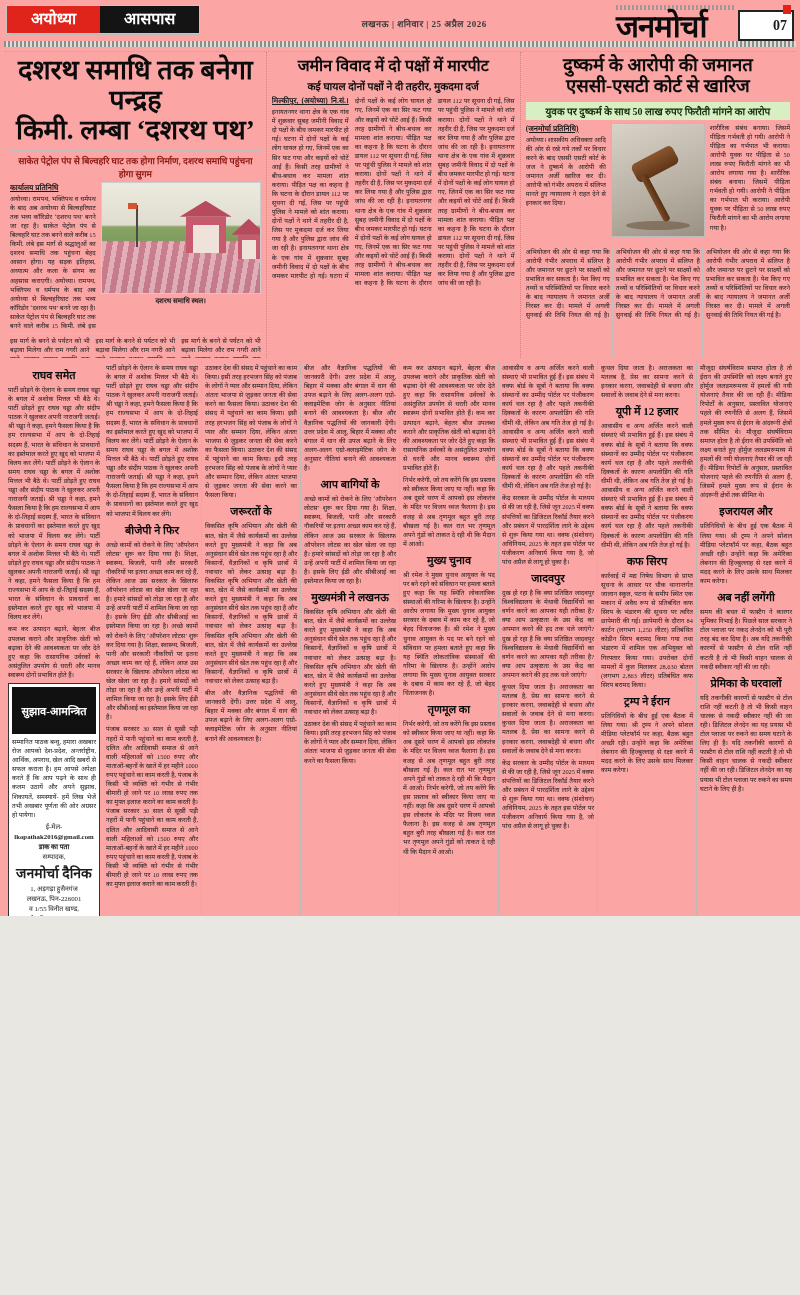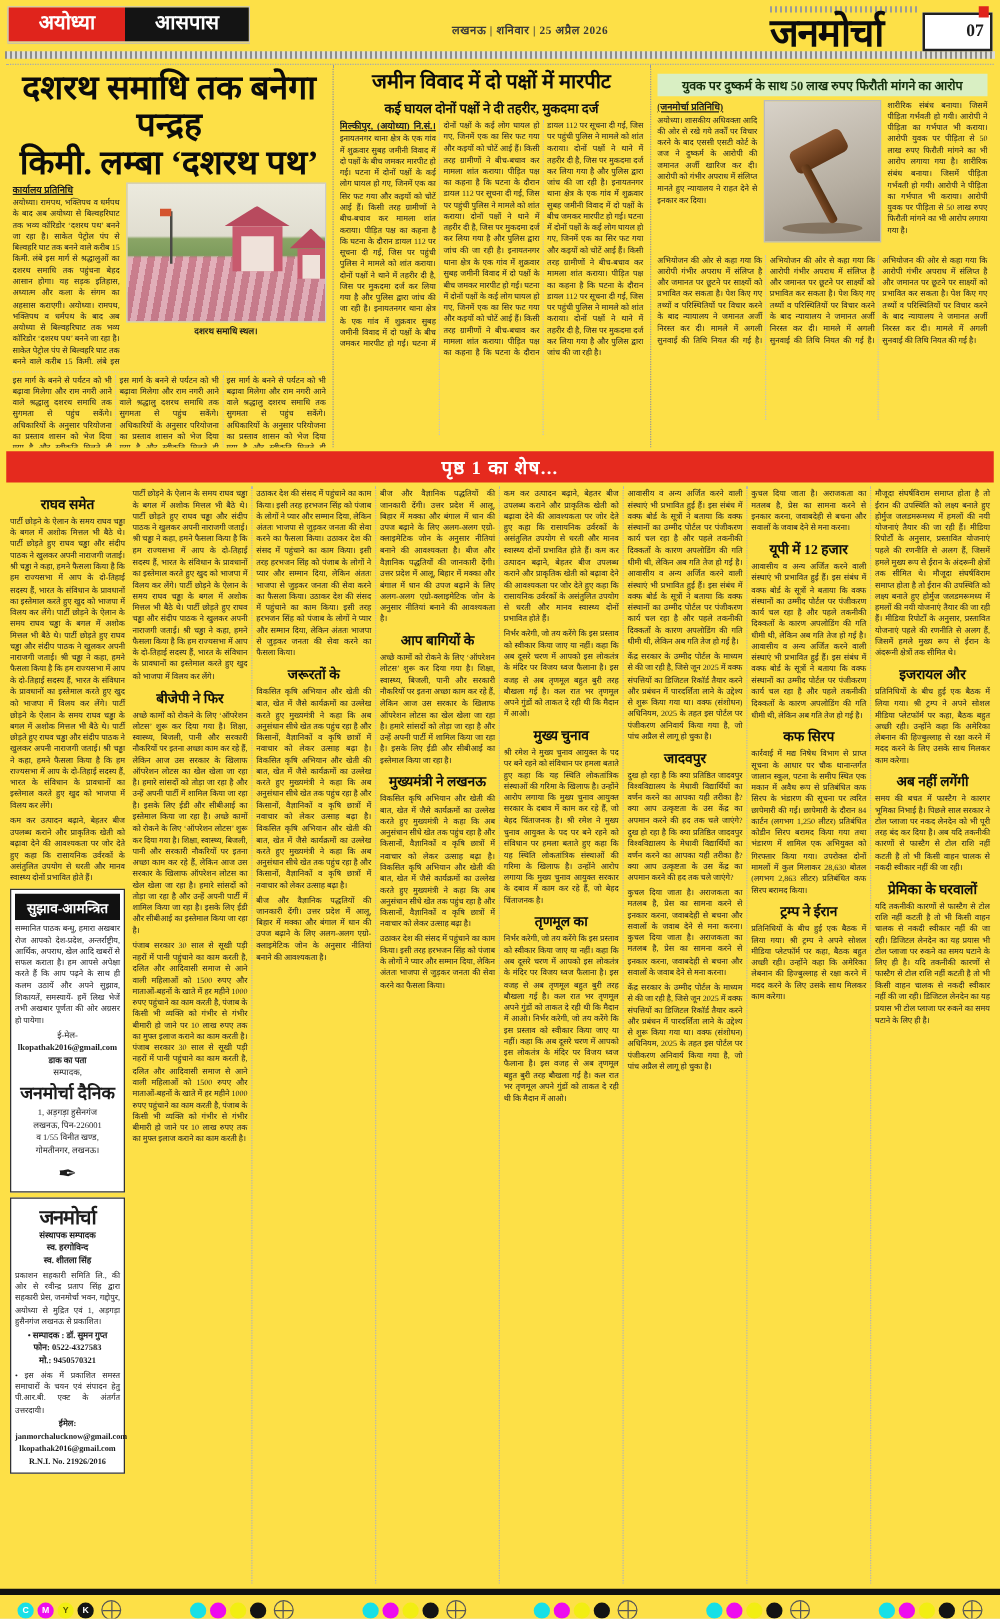--- a/index.html
+++ b/index.html
@@ -1,17 +1,17 @@
 <!DOCTYPE html>
 <html lang="hi"><head>
 <meta charset="utf-8">
 <style>
   html,body{margin:0;padding:0;}
   body{background:#e9e7e2;font-family:"Liberation Serif","DejaVu Serif",serif;}
-  .page{position:relative;width:800px;height:1295px;margin:0 auto;background:#fde047;color:#1c1c1c;overflow:hidden;}
+  .page{position:relative;width:800px;height:916px;margin:0 auto;background:#fca5a5;color:#1c1c1c;overflow:hidden;}
 
   
   .hdr{display:flex;align-items:flex-start;justify-content:space-between;padding:5px 6px 0 6px;height:34px;}
   .tabs{display:flex;border:1px solid #c9c6c0;box-shadow:0 1px 0 #bbb;}
   .tab{padding:3px 24px 5px;font-weight:bold;font-size:16px;color:#fff;line-height:1.2;}
   .tab.red{background:#e0241c;}
   .tab.black{background:#141414;}
   .dateline{font-size:9px;font-weight:bold;color:#3a3a3a;margin-top:12px;letter-spacing:.5px;padding-left:32px;}
   .mast-wrap{display:flex;align-items:flex-end;gap:4px;}
   .tagline-bar{height:5px;width:118px;margin:0 0 2px auto;background:repeating-linear-gradient(90deg,#9a9a9a 0 2px,transparent 2px 4px);}
@@ -62,21 +62,21 @@
 
   
   .banner{height:25px;margin:3px 5px 0;background:#e52a1e;color:#fff;font-weight:900;font-size:15px;display:flex;align-items:center;justify-content:center;letter-spacing:1px;}
 
   
   .continuation{display:flex;height:878px;margin:3px 5px 0;overflow:hidden;}
   .ncol{flex:1 1 0;padding:2px 3px;overflow:hidden;}
   .ncol + .ncol{border-left:1px dotted #b5b5b5;}
   .nhead{font-weight:900;font-size:11px;text-align:center;margin:4px 0 3px;color:#0d0d0d;}
   .sbox,.pbox{border:1px solid #333;margin:4px 0;padding:3px;background:#fff;}
-  .sbox-title{background:#111;color:#fff;font-weight:bold;font-size:11px;text-align:center;padding:3px 1px;margin-bottom:3px;}
+  .sbox-title{background:#111;color:#fff;font-weight:bold;font-size:11px;text-align:center;padding:16px 1px;margin-bottom:3px;}
   .scenter{font-size:6.8px;text-align:center;line-height:1.5;}
   .scenter.bold{font-weight:bold;}
   .sbrand{font-weight:700;font-size:14px;}
   .pen{text-align:center;font-size:18px;margin-top:2px;}
   .pb-logo{font-weight:900;font-size:16px;text-align:center;letter-spacing:-1px;}
   .pb-line{font-size:6.8px;font-weight:bold;text-align:center;line-height:1.45;}
   .pb-just{font-size:6.4px;text-align:justify;line-height:1.45;margin:2px 0;}
   .pb-mail{font-size:6.6px;font-weight:bold;text-align:center;line-height:1.5;}
 
   
@@ -112,20 +112,21 @@
   </div>
   <div class="stripbar"></div>
 
   <section class="toprow">
 
     <article class="art art-left">
       <h1 class="hl-left">
         <span>दशरथ समाधि तक बनेगा पन्द्रह</span><br>
         <span>किमी. लम्बा ‘दशरथ पथ’</span>
       </h1>
+      <div class="subhead-red">साकेत पेट्रोल पंप से बिल्वहरि घाट तक होगा निर्माण, दशरथ समाधि पहुंचना होगा सुगम</div>
       <div class="lead-row">
         <div class="lead-col">
           <span class="byline">कार्यालय प्रतिनिधि</span>
           <p>अयोध्या। रामपथ, भक्तिपथ व धर्मपथ के बाद अब अयोध्या से बिल्वहरिघाट तक भव्य कॉरिडोर ‘दशरथ पथ’ बनने जा रहा है। साकेत पेट्रोल पंप से बिल्वहरि घाट तक बनने वाले करीब 15 किमी. लंबे इस मार्ग से श्रद्धालुओं का दशरथ समाधि तक पहुंचना बेहद आसान होगा। यह सड़क इतिहास, अध्यात्म और कला के संगम का अहसास कराएगी। अयोध्या। रामपथ, भक्तिपथ व धर्मपथ के बाद अब अयोध्या से बिल्वहरिघाट तक भव्य कॉरिडोर ‘दशरथ पथ’ बनने जा रहा है। साकेत पेट्रोल पंप से बिल्वहरि घाट तक बनने वाले करीब 15 किमी. लंबे इस मार्ग से श्रद्धालुओं का दशरथ समाधि तक पहुंचना बेहद आसान होगा। यह सड़क इतिहास, अध्यात्म और कला के संगम का अहसास कराएगी।</p>
         </div>
         <figure>
           <div class="photo">
             <div class="stripes"></div>
             <div class="pole"></div>
             <div class="poleflag"></div>
@@ -148,20 +149,24 @@
 
     <article class="art art-mid">
       <h2 class="hl-mid">जमीन विवाद में दो पक्षों में मारपीट</h2>
       <div class="subhead-black">कई घायल दोनों पक्षों ने दी तहरीर, मुकदमा दर्ज</div>
       <div class="threecol mid3">
         <p><b class="byline" style="display:inline">मिल्कीपुर, (अयोध्या) नि.सं.। </b><span>इनायतनगर थाना क्षेत्र के एक गांव में शुक्रवार सुबह जमीनी विवाद में दो पक्षों के बीच जमकर मारपीट हो गई। घटना में दोनों पक्षों के कई लोग घायल हो गए, जिनमें एक का सिर फट गया और कइयों को चोटें आई हैं। किसी तरह ग्रामीणों ने बीच-बचाव कर मामला शांत कराया। पीड़ित पक्ष का कहना है कि घटना के दौरान डायल 112 पर सूचना दी गई, जिस पर पहुंची पुलिस ने मामले को शांत कराया। दोनों पक्षों ने थाने में तहरीर दी है, जिस पर मुकदमा दर्ज कर लिया गया है और पुलिस द्वारा जांच की जा रही है। इनायतनगर थाना क्षेत्र के एक गांव में शुक्रवार सुबह जमीनी विवाद में दो पक्षों के बीच जमकर मारपीट हो गई। घटना में दोनों पक्षों के कई लोग घायल हो गए, जिनमें एक का सिर फट गया और कइयों को चोटें आई हैं। किसी तरह ग्रामीणों ने बीच-बचाव कर मामला शांत कराया। पीड़ित पक्ष का कहना है कि घटना के दौरान डायल 112 पर सूचना दी गई, जिस पर पहुंची पुलिस ने मामले को शांत कराया। दोनों पक्षों ने थाने में तहरीर दी है, जिस पर मुकदमा दर्ज कर लिया गया है और पुलिस द्वारा जांच की जा रही है। इनायतनगर थाना क्षेत्र के एक गांव में शुक्रवार सुबह जमीनी विवाद में दो पक्षों के बीच जमकर मारपीट हो गई। घटना में दोनों पक्षों के कई लोग घायल हो गए, जिनमें एक का सिर फट गया और कइयों को चोटें आई हैं। किसी तरह ग्रामीणों ने बीच-बचाव कर मामला शांत कराया। पीड़ित पक्ष का कहना है कि घटना के दौरान डायल 112 पर सूचना दी गई, जिस पर पहुंची पुलिस ने मामले को शांत कराया। दोनों पक्षों ने थाने में तहरीर दी है, जिस पर मुकदमा दर्ज कर लिया गया है और पुलिस द्वारा जांच की जा रही है। इनायतनगर थाना क्षेत्र के एक गांव में शुक्रवार सुबह जमीनी विवाद में दो पक्षों के बीच जमकर मारपीट हो गई। घटना में दोनों पक्षों के कई लोग घायल हो गए, जिनमें एक का सिर फट गया और कइयों को चोटें आई हैं। किसी तरह ग्रामीणों ने बीच-बचाव कर मामला शांत कराया। पीड़ित पक्ष का कहना है कि घटना के दौरान डायल 112 पर सूचना दी गई, जिस पर पहुंची पुलिस ने मामले को शांत कराया। दोनों पक्षों ने थाने में तहरीर दी है, जिस पर मुकदमा दर्ज कर लिया गया है और पुलिस द्वारा जांच की जा रही है।</span></p>
       </div>
     </article>
 
     <article class="art art-right">
+      <h2 class="hl-right">
+        <span>दुष्कर्म के आरोपी की जमानत</span><br>
+        <span>एससी-एसटी कोर्ट से खारिज</span>
+      </h2>
       <div class="subhead-green">युवक पर दुष्कर्म के साथ 50 लाख रुपए फिरौती मांगने का आरोप</div>
       <div class="rt-row">
         <div class="rt-col">
           <span class="byline">(जनमोर्चा प्रतिनिधि)</span>
           <p>अयोध्या। शासकीय अधिवक्ता आदि की ओर से रखे गये तर्कों पर विचार करने के बाद एससी एसटी कोर्ट के जज ने दुष्कर्म के आरोपी की जमानत अर्जी खारिज कर दी। आरोपी को गंभीर अपराध में संलिप्त मानते हुए न्यायालय ने राहत देने से इनकार कर दिया।</p>
         </div>
         <figure>
           <div class="gavelbox">
             <div class="gavel-head"></div>
             <div class="gavel-handle"></div>
@@ -171,21 +176,20 @@
         <div class="rt-col">
           <p>शारीरिक संबंध बनाया। जिसमें पीड़िता गर्भवती हो गयी। आरोपी ने पीड़िता का गर्भपात भी कराया। आरोपी युवक पर पीड़िता से 50 लाख रुपए फिरौती मांगने का भी आरोप लगाया गया है। शारीरिक संबंध बनाया। जिसमें पीड़िता गर्भवती हो गयी। आरोपी ने पीड़िता का गर्भपात भी कराया। आरोपी युवक पर पीड़िता से 50 लाख रुपए फिरौती मांगने का भी आरोप लगाया गया है।</p>
         </div>
       </div>
       <div class="threecol right3">
         <p>अभियोजन की ओर से कहा गया कि आरोपी गंभीर अपराध में संलिप्त है और जमानत पर छूटने पर साक्ष्यों को प्रभावित कर सकता है। पेश किए गए तथ्यों व परिस्थितियों पर विचार करने के बाद न्यायालय ने जमानत अर्जी निरस्त कर दी। मामले में अगली सुनवाई की तिथि नियत की गई है। अभियोजन की ओर से कहा गया कि आरोपी गंभीर अपराध में संलिप्त है और जमानत पर छूटने पर साक्ष्यों को प्रभावित कर सकता है। पेश किए गए तथ्यों व परिस्थितियों पर विचार करने के बाद न्यायालय ने जमानत अर्जी निरस्त कर दी। मामले में अगली सुनवाई की तिथि नियत की गई है। अभियोजन की ओर से कहा गया कि आरोपी गंभीर अपराध में संलिप्त है और जमानत पर छूटने पर साक्ष्यों को प्रभावित कर सकता है। पेश किए गए तथ्यों व परिस्थितियों पर विचार करने के बाद न्यायालय ने जमानत अर्जी निरस्त कर दी। मामले में अगली सुनवाई की तिथि नियत की गई है।</p>
       </div>
     </article>
   </section>
 
-  <div class="banner">पृष्ठ 1 का शेष...</div>
 
   <section class="continuation">
     <div class="ncol">
       <div class="nhead">राघव समेत</div>
       <p class="npara">पार्टी छोड़ने के ऐलान के समय राघव चड्ढा के बगल में अशोक मित्तल भी बैठे थे। पार्टी छोड़ते हुए राघव चड्ढा और संदीप पाठक ने खुलकर अपनी नाराजगी जताई। श्री चड्ढा ने कहा, हमने फैसला किया है कि हम राज्यसभा में आप के दो-तिहाई सदस्य हैं, भारत के संविधान के प्रावधानों का इस्तेमाल करते हुए खुद को भाजपा में विलय कर लेंगे। पार्टी छोड़ने के ऐलान के समय राघव चड्ढा के बगल में अशोक मित्तल भी बैठे थे। पार्टी छोड़ते हुए राघव चड्ढा और संदीप पाठक ने खुलकर अपनी नाराजगी जताई। श्री चड्ढा ने कहा, हमने फैसला किया है कि हम राज्यसभा में आप के दो-तिहाई सदस्य हैं, भारत के संविधान के प्रावधानों का इस्तेमाल करते हुए खुद को भाजपा में विलय कर लेंगे। पार्टी छोड़ने के ऐलान के समय राघव चड्ढा के बगल में अशोक मित्तल भी बैठे थे। पार्टी छोड़ते हुए राघव चड्ढा और संदीप पाठक ने खुलकर अपनी नाराजगी जताई। श्री चड्ढा ने कहा, हमने फैसला किया है कि हम राज्यसभा में आप के दो-तिहाई सदस्य हैं, भारत के संविधान के प्रावधानों का इस्तेमाल करते हुए खुद को भाजपा में विलय कर लेंगे।</p>
       <p class="npara">कम कर उत्पादन बढ़ाने, बेहतर बीज उपलब्ध कराने और प्राकृतिक खेती को बढ़ावा देने की आवश्यकता पर जोर देते हुए कहा कि रासायनिक उर्वरकों के असंतुलित उपयोग से धरती और मानव स्वास्थ्य दोनों प्रभावित होते हैं।</p>
 
       <aside class="sbox">
         <div class="sbox-title">सुझाव-आमन्त्रित</div>
         <p class="npara">सम्मानित पाठक बन्धु, हमारा अखबार रोज आपको देश-प्रदेश, अन्तर्राष्ट्रीय, आर्थिक, अपराध, खेल आदि खबरों से सफल कराता है। हम आपसे अपेक्षा करते हैं कि आप पढ़ने के साथ ही कलम उठायें और अपने सुझाव, शिकायतें, समस्यायें- हमें लिख भेजें तभी अखबार पूर्णता की ओर अग्रसर हो पायेगा।</p>

